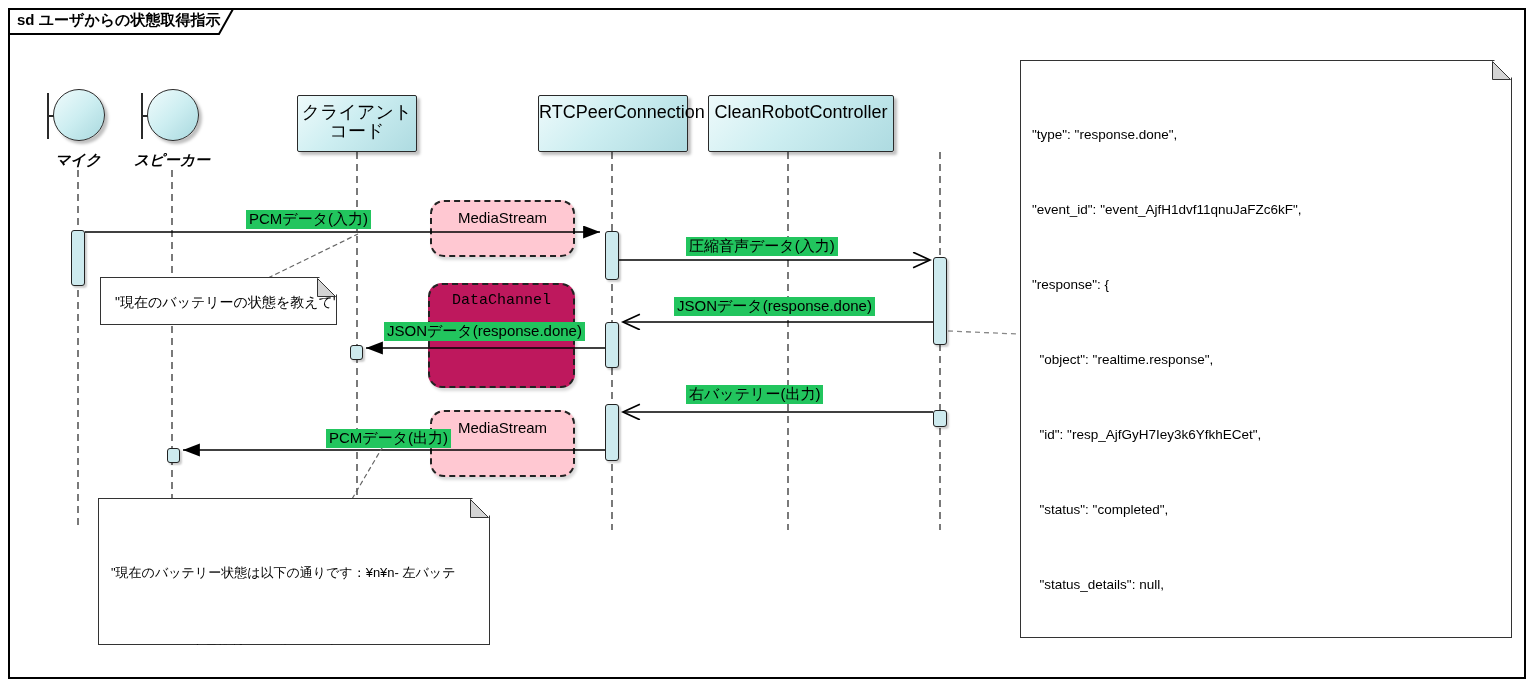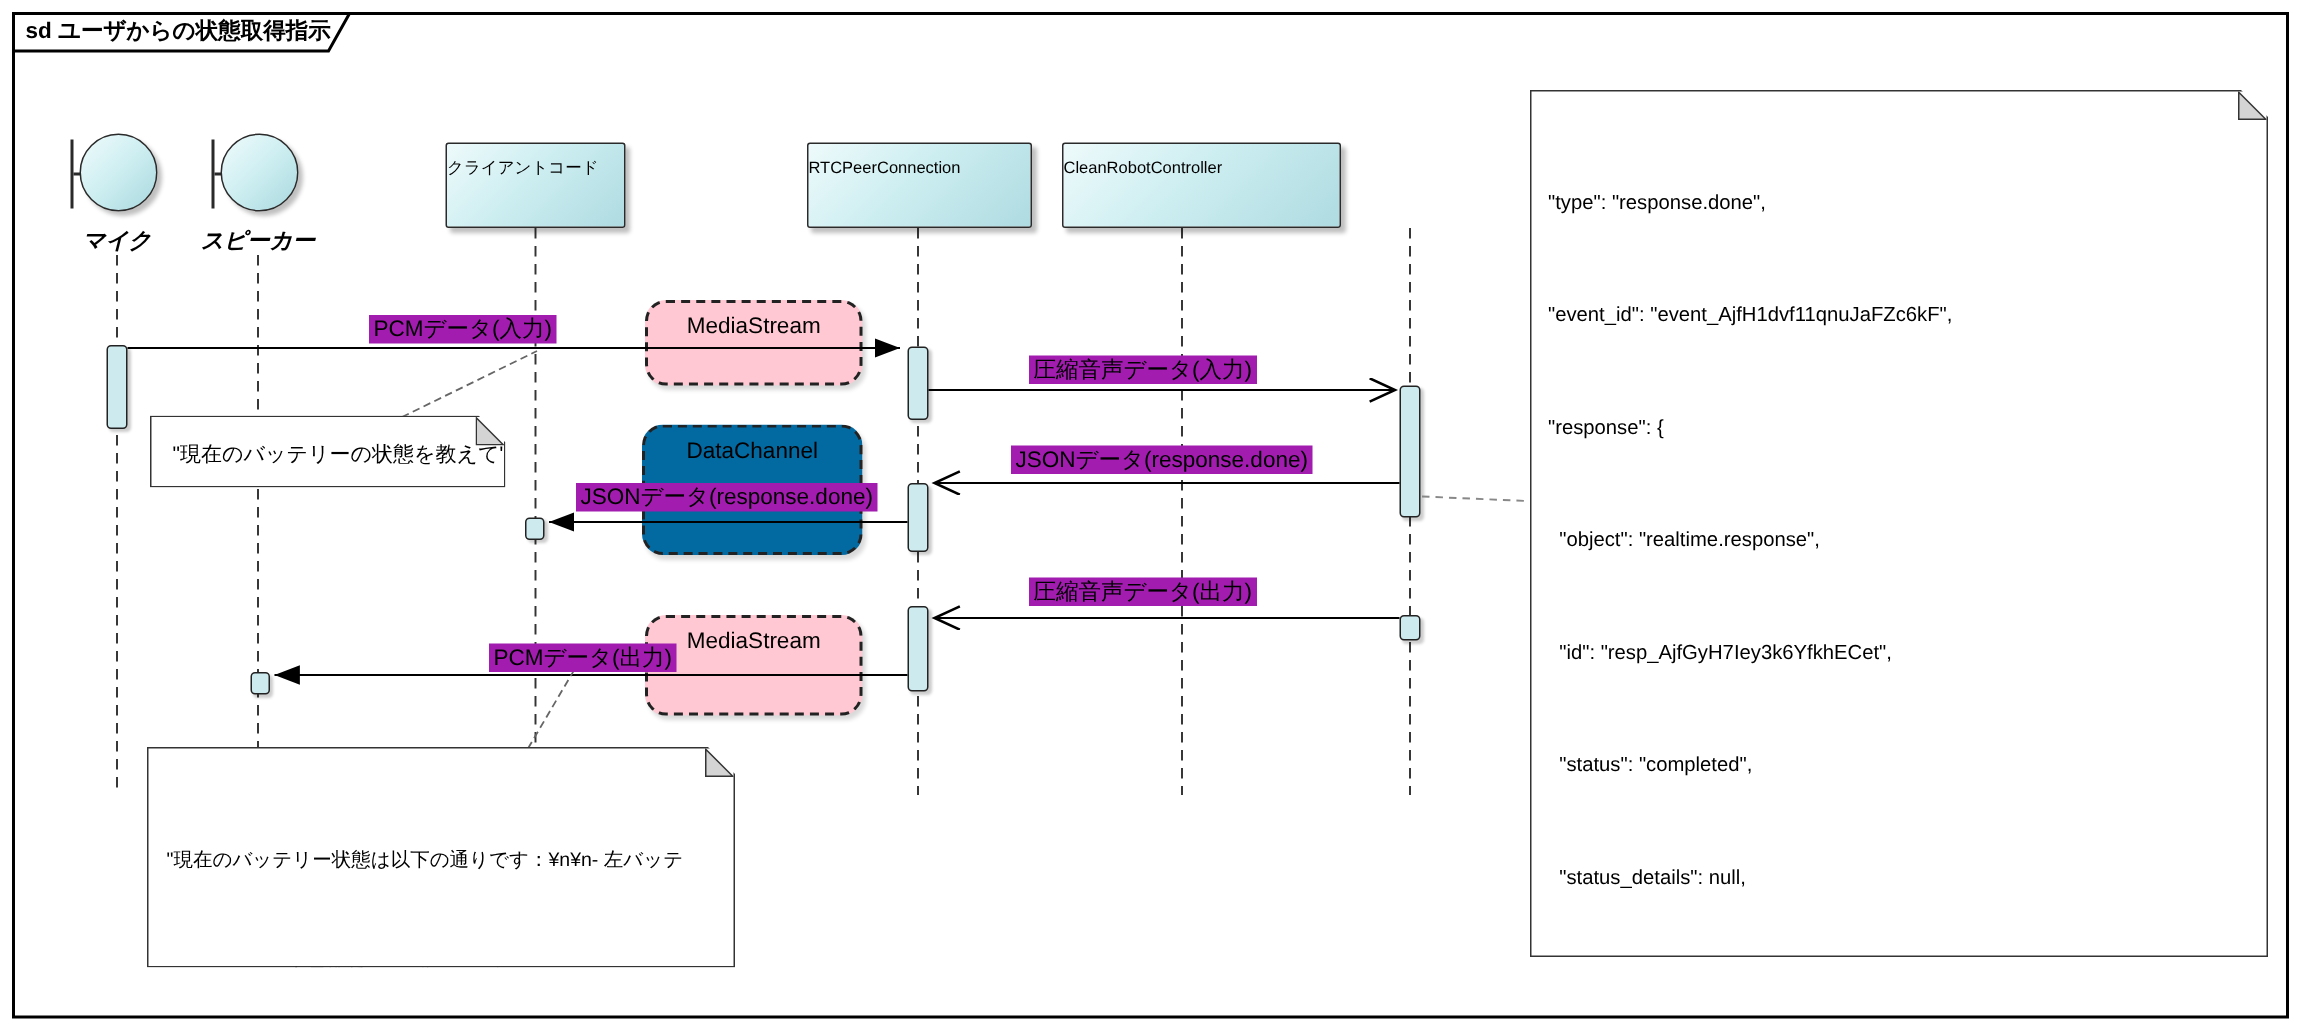--- a/index.html
+++ b/index.html
@@ -2,31 +2,31 @@
 <html><head>
 <meta charset="utf-8">
 <style>
   html,body{margin:0;padding:0;background:#fff;}
   body{font-family:"Liberation Sans","DejaVu Sans",sans-serif;color:#000;}
   #canvas{position:relative;width:1536px;height:688px;background:#fff;overflow:hidden;}
   .frame{position:absolute;left:8px;top:8px;width:1518px;height:671px;border:2px solid #000;box-sizing:border-box;background:#fff;}
   .frame-title{position:absolute;left:17px;top:11px;font-size:15px;font-weight:bold;white-space:nowrap;}
   .head-box{position:absolute;height:57px;box-sizing:border-box;border:1.5px solid #2a2a2a;border-radius:2px;
     background:linear-gradient(135deg,#eefafb 0%,#cdeef1 45%,#aedbe1 100%);
-    box-shadow:3px 3px 3px rgba(0,0,0,0.25);font-size:11px;padding-top:7px;line-height:19px;}
+    box-shadow:3px 3px 3px rgba(0,0,0,0.25);text-align:center;font-size:18px;padding-top:7px;line-height:19px;}
   .b-circle{position:absolute;width:52px;height:52px;border:1.5px solid #2a2a2a;border-radius:50%;box-sizing:border-box;
     background:linear-gradient(135deg,#f0fbfc 0%,#cdeef1 50%,#a8d8de 100%);box-shadow:3px 3px 3px rgba(0,0,0,0.25);}
   .b-bar{position:absolute;width:2px;height:46px;background:#2a2a2a;}
   .b-conn{position:absolute;height:2px;background:#2a2a2a;}
   .b-label{position:absolute;font-size:15px;font-weight:bold;text-align:center;white-space:nowrap;font-style:italic;}
   .activation{position:absolute;background:#cdeaee;border:1px solid #222;border-radius:3px;box-sizing:border-box;
     box-shadow:2px 2px 2px rgba(0,0,0,0.2);}
   .channel{position:absolute;border:2px dashed #222;border-radius:14px;box-sizing:border-box;text-align:center;
     font-size:15px;padding-top:7px;box-shadow:2px 3px 3px rgba(0,0,0,0.15);}
-  .msg-label{position:absolute;font-size:15px;background:#a21caf;padding:0 3px;white-space:nowrap;}
+  .msg-label{position:absolute;font-size:15px;background:#22c55e;padding:0 3px;white-space:nowrap;}
   .note{position:absolute;background:#fff;border:1px solid #333;box-sizing:border-box;
     clip-path:polygon(0 0,calc(100% - 18px) 0,100% 18px,100% 100%,0 100%);
     filter:drop-shadow(3px 3px 2px rgba(0,0,0,0.3));}
   .note .fold{position:absolute;top:0;right:0;}
   .note-text{font-size:14px;line-height:25px;padding:10px 12px;white-space:pre;overflow:hidden;}
   svg.layer{position:absolute;left:0;top:0;pointer-events:none;}
 </style>
 </head>
 <body>
 
@@ -62,21 +62,21 @@
   <div class="head-box" style="left:538px;top:95px;width:150px;">
     <span>RTCPeerConnection</span>
   </div>
   <div class="head-box" style="left:708px;top:95px;width:186px;">
     <span>CleanRobotController</span>
   </div>
 
   <div class="channel" style="left:430px;top:200px;width:145px;height:57px;background:#ffc8d2;">
     <span>MediaStream</span>
   </div>
-  <div class="channel" style="left:428px;top:283px;width:147px;height:87px;background:#0369a1;">
+  <div class="channel" style="left:428px;top:283px;width:147px;height:105px;background:#be185d;font-family:Liberation Mono, monospace;">
     <span>DataChannel</span>
   </div>
   <div class="channel" style="left:430px;top:410px;width:145px;height:67px;background:#ffc8d2;">
     <span>MediaStream</span>
   </div>
 
   <div class="activation" style="left:71px;top:230px;width:14px;height:56px;"></div>
   <div class="activation" style="left:167px;top:448px;width:13px;height:15px;"></div>
   <div class="activation" style="left:350px;top:345px;width:13px;height:15px;"></div>
   <div class="activation" style="left:605px;top:231px;width:14px;height:49px;"></div>
@@ -102,21 +102,21 @@
     <line x1="605" y1="450" x2="183" y2="450" stroke="#000" stroke-width="1.3" marker-end="url(#mf)"></line>
     <line x1="268" y1="278" x2="358" y2="234" stroke="#666" stroke-width="1.2" stroke-dasharray="5,3"></line>
     <line x1="352" y1="499" x2="392" y2="431" stroke="#666" stroke-width="1.2" stroke-dasharray="5,3"></line>
     <line x1="948" y1="331" x2="1018" y2="334" stroke="#888" stroke-width="1.3" stroke-dasharray="5,4"></line>
   </svg>
 
   <div class="msg-label" style="left:246px;top:210px;">PCMデータ(入力)</div>
   <div class="msg-label" style="left:686px;top:237px;text-align:center;">圧縮音声データ(入力)</div>
   <div class="msg-label" style="left:674px;top:297px;">JSONデータ(response.done)</div>
   <div class="msg-label" style="left:384px;top:322px;">JSONデータ(response.done)</div>
-  <div class="msg-label" style="left:686px;top:385px;">圧縮音声データ(出力)</div>
+  <div class="msg-label" style="left:686px;top:385px;">右バッテリー(出力)</div>
   <div class="msg-label" style="left:326px;top:429px;">PCMデータ(出力)</div>
 
   <div class="note" style="left:100px;top:277px;width:237px;height:48px;">
     <svg class="fold" width="19" height="19">
       <path d="M0.5,0.5 L18.5,18.5 L0.5,18.5 Z" fill="#d4d4d4" stroke="#333" stroke-width="1"></path>
     </svg>
     <div class="note-text" style="line-height:20px;padding:14px 14px;">"現在のバッテリーの状態を教えて"</div>
   </div>
 
   <div class="note" style="left:98px;top:498px;width:392px;height:147px;">

